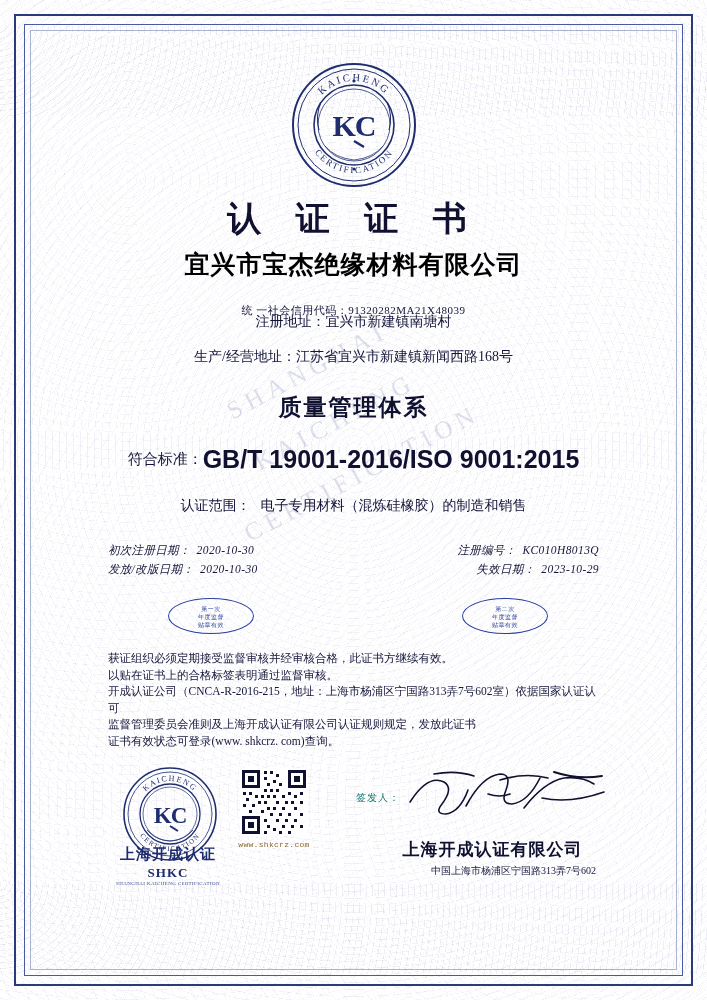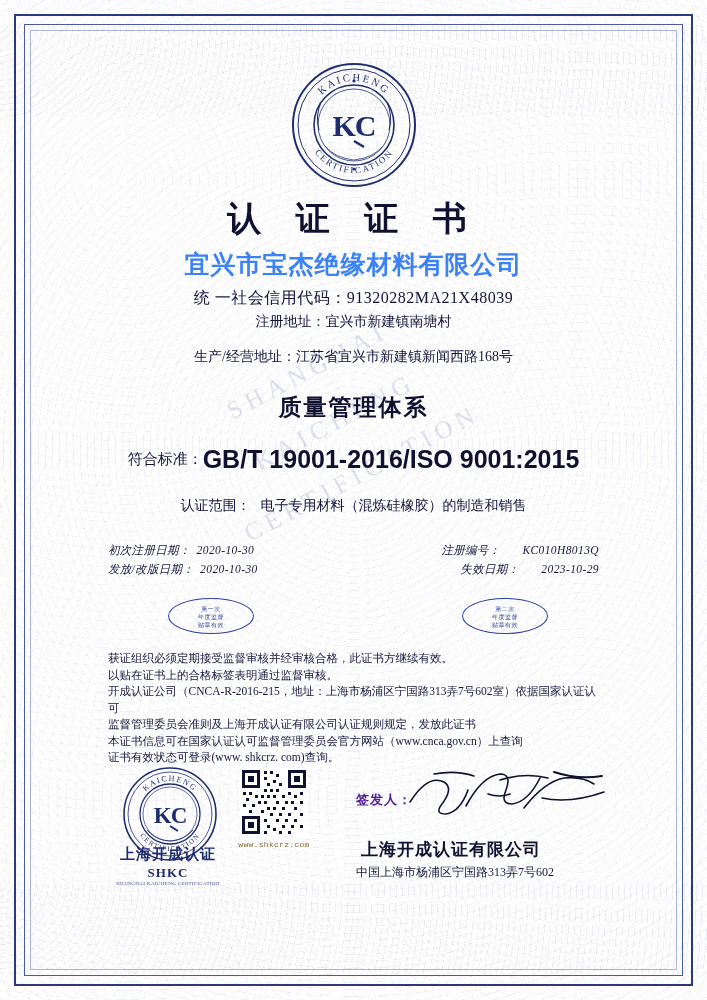--- a/index.html
+++ b/index.html
@@ -106,29 +106,29 @@
     font-family: "Liberation Serif", serif;
   }
   .company {
     position: absolute;
     top: 248px;
     left: 0; right: 0;
     text-align: center;
     font-size: 25px;
     font-weight: bold;
     letter-spacing: 1px;
-    color: #3b82f6;
+    color: #000000;
   }
   .row-center {
     position: absolute;
     left: 0; right: 0;
     text-align: center;
     color: #14143a;
   }
-  .credit-code { top: 288px; font-size: 16px; letter-spacing: 0.5px; }
+  .credit-code { top: 303px; font-size: 11px; letter-spacing: 0.5px; }
   .reg-addr    { top: 313px; font-size: 14px; }
   .prod-addr   { top: 348px; font-size: 14px; }
 
   .system-name {
     position: absolute;
     top: 392px;
     left: 0; right: 0;
     text-align: center;
     font-size: 23px;
     font-weight: bold;
@@ -179,21 +179,21 @@
   }
   .dates-row {
     display: flex;
     justify-content: space-between;
     line-height: 19px;
     font-style: italic;
   }
   .dates-left span.lbl { letter-spacing: 0.3px; }
   .dates-left span.val { margin-left: 6px; letter-spacing: 0.4px; }
   .dates-right span.lbl { letter-spacing: 0.3px; }
-  .dates-right span.val { margin-left: 22px; letter-spacing: 0.4px; }
+  .dates-right span.val { margin-left: 6px; letter-spacing: 0.4px; }
 
   
   .stamp-oval {
     position: absolute;
     width: 86px;
     height: 36px;
     border: 1.2px solid #2a3fa0;
     border-radius: 50%;
     color: #2a3fa0;
     font-size: 6px;
@@ -266,48 +266,49 @@
     text-align: center;
     font-size: 8px;
     color: #8a6a2a;
     letter-spacing: 0.3px;
     font-family: Liberation Mono, monospace;
   }
   .signer-label {
     position: absolute;
     left: 356px;
     top: 791px;
-    font-size: 13px;
-    color: #4c1d95;
+    font-size: 10px;
+    color: #0f766e;
     letter-spacing: 1px;
-    font-weight: bold;
   }
   .signature {
     position: absolute;
     left: 404px;
     top: 758px;
     width: 210px;
     height: 62px;
   }
   .issuer {
     position: absolute;
-    left: 361px;
+    left: 338px;
     right: 60px;
     top: 838px;
+    text-align: center;
     font-size: 17px;
     font-weight: bold;
     color: #101030;
     letter-spacing: 1px;
   }
   .issuer-addr {
     position: absolute;
     left: 356px;
     right: 36px;
     top: 864px;
-    font-size: 12px;
+    text-align: center;
+    font-size: 10px;
     color: #16163c;
   }
 </style>
 </head>
 <body>
 
 <div class="certificate">
 
   <div class="bg-pattern"></div>
   <div class="bg-scallop-top"></div>
@@ -409,21 +410,20 @@
       <div>第二次</div>
       <div>年度监督</div>
       <div>贴章有效</div>
     </div>
 
     <div class="legal">
       <p>获证组织必须定期接受监督审核并经审核合格，此证书方继续有效。</p>
       <p>以贴在证书上的合格标签表明通过监督审核。</p>
       <p>开成认证公司（CNCA-R-2016-215，地址：上海市杨浦区宁国路313弄7号602室）依据国家认证认可</p>
       <p>监督管理委员会准则及上海开成认证有限公司认证规则规定，发放此证书</p>
-      <p>本证书信息可在国家认证认可监督管理委员会官方网站（www.cnca.gov.cn）上查询</p>
       <p>证书有效状态可登录(www. shkcrz. com)查询。</p>
     </div>
 
     <div class="bottom-seal">
       <svg viewBox="0 0 96 96" width="96" height="96" xmlns="http://www.w3.org/2000/svg">
         <circle cx="48" cy="48" r="46" fill="none" stroke="#1f2d6e" stroke-width="1.6"></circle>
         <circle cx="48" cy="48" r="42" fill="none" stroke="#1f2d6e" stroke-width="0.8"></circle>
         <circle cx="48" cy="48" r="30" fill="none" stroke="#1f2d6e" stroke-width="1.3"></circle>
         <circle cx="48" cy="48" r="27" fill="none" stroke="#1f2d6e" stroke-width="0.7"></circle>
         <path id="arcTop2" d="M 15 48 A 33 33 0 0 1 81 48" fill="none"></path>

